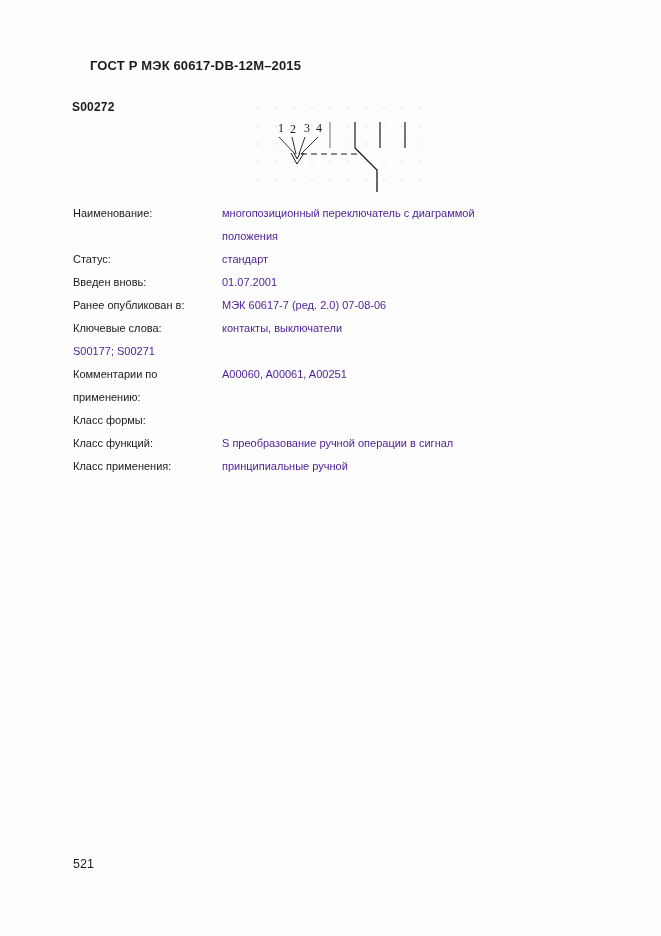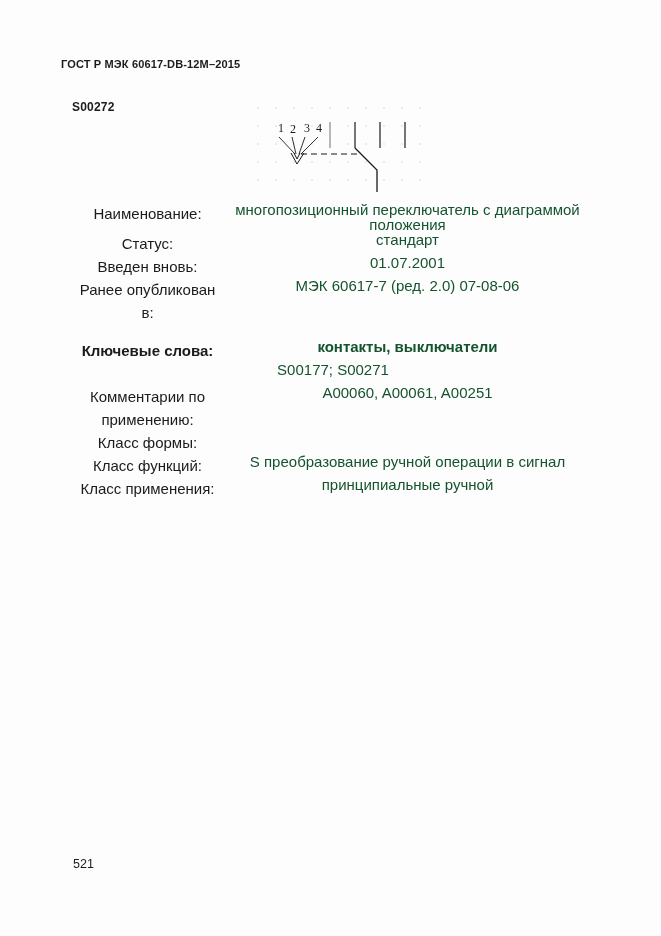--- a/index.html
+++ b/index.html
@@ -18,23 +18,23 @@
 
   .page {
     position: absolute;
     inset: 0;
     background: #fdfdfd;
   }
 
   
   .doc-header {
     position: absolute;
-    left: 61px;
+    left: 90px;
     top: 58px;
-    font-size: 11px;
+    font-size: 13px;
     font-weight: bold;
     letter-spacing: 0.15px;
     white-space: nowrap;
   }
 
   
   .symbol-code {
     position: absolute;
     left: 72px;
     top: 100px;
@@ -52,44 +52,41 @@
     height: 90px;
   }
   .diagram svg { display: block; }
 
   
   .props {
     position: absolute;
     left: 73px;
     top: 202px;
     width: 520px;
-    font-size: 15px;
-    text-align: center;
+    font-size: 11px;
   }
   .prop-row {
     display: flex;
     align-items: flex-start;
     min-height: 23px;
   }
   .prop-row.gap-before {
-    margin-top: 15px;
-    font-weight: bold;
   }
   .prop-label {
     width: 149px;
     flex: 0 0 149px;
     line-height: 23px;
     white-space: pre-line;
     color: #1b1b1b;
   }
   .prop-value {
     flex: 1 1 auto;
-    line-height: 15px;
+    line-height: 23px;
     white-space: pre-line;
-    color: #14532d;
+    color: #4c1d95;
   }
 
   
   .page-number {
     position: absolute;
     left: 73px;
     top: 857px;
     font-size: 12.5px;
   }
 </style>

